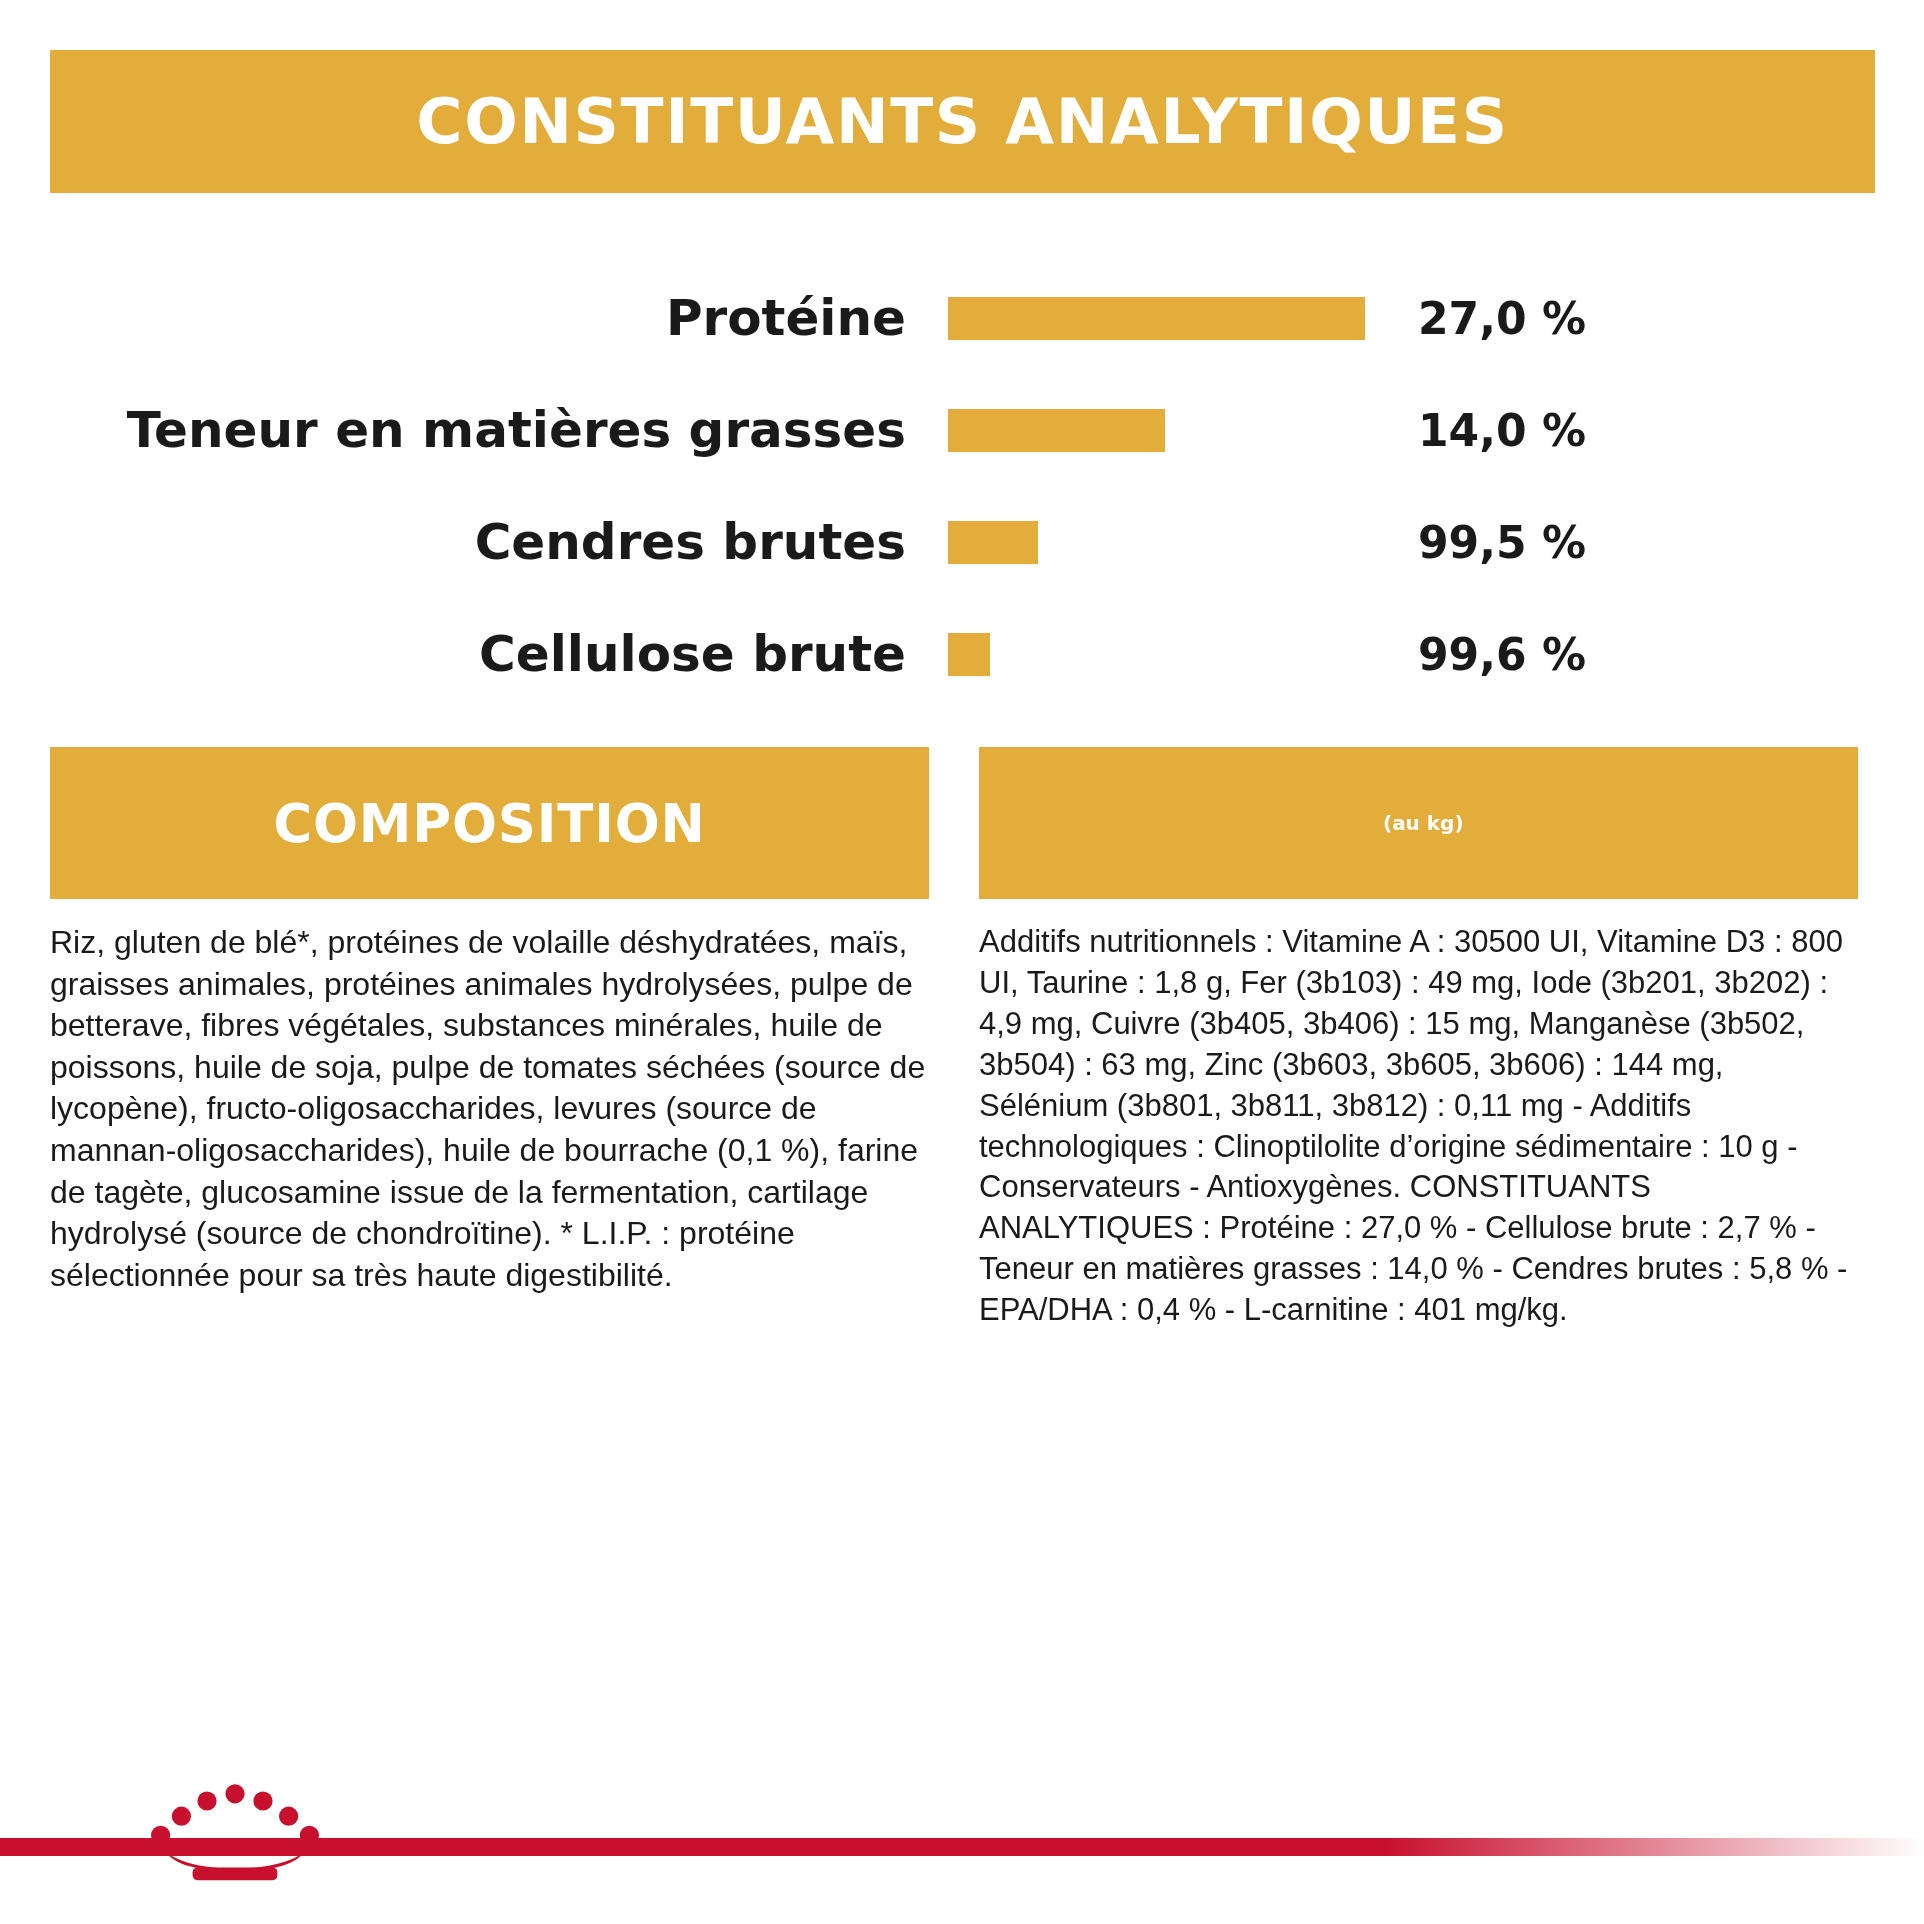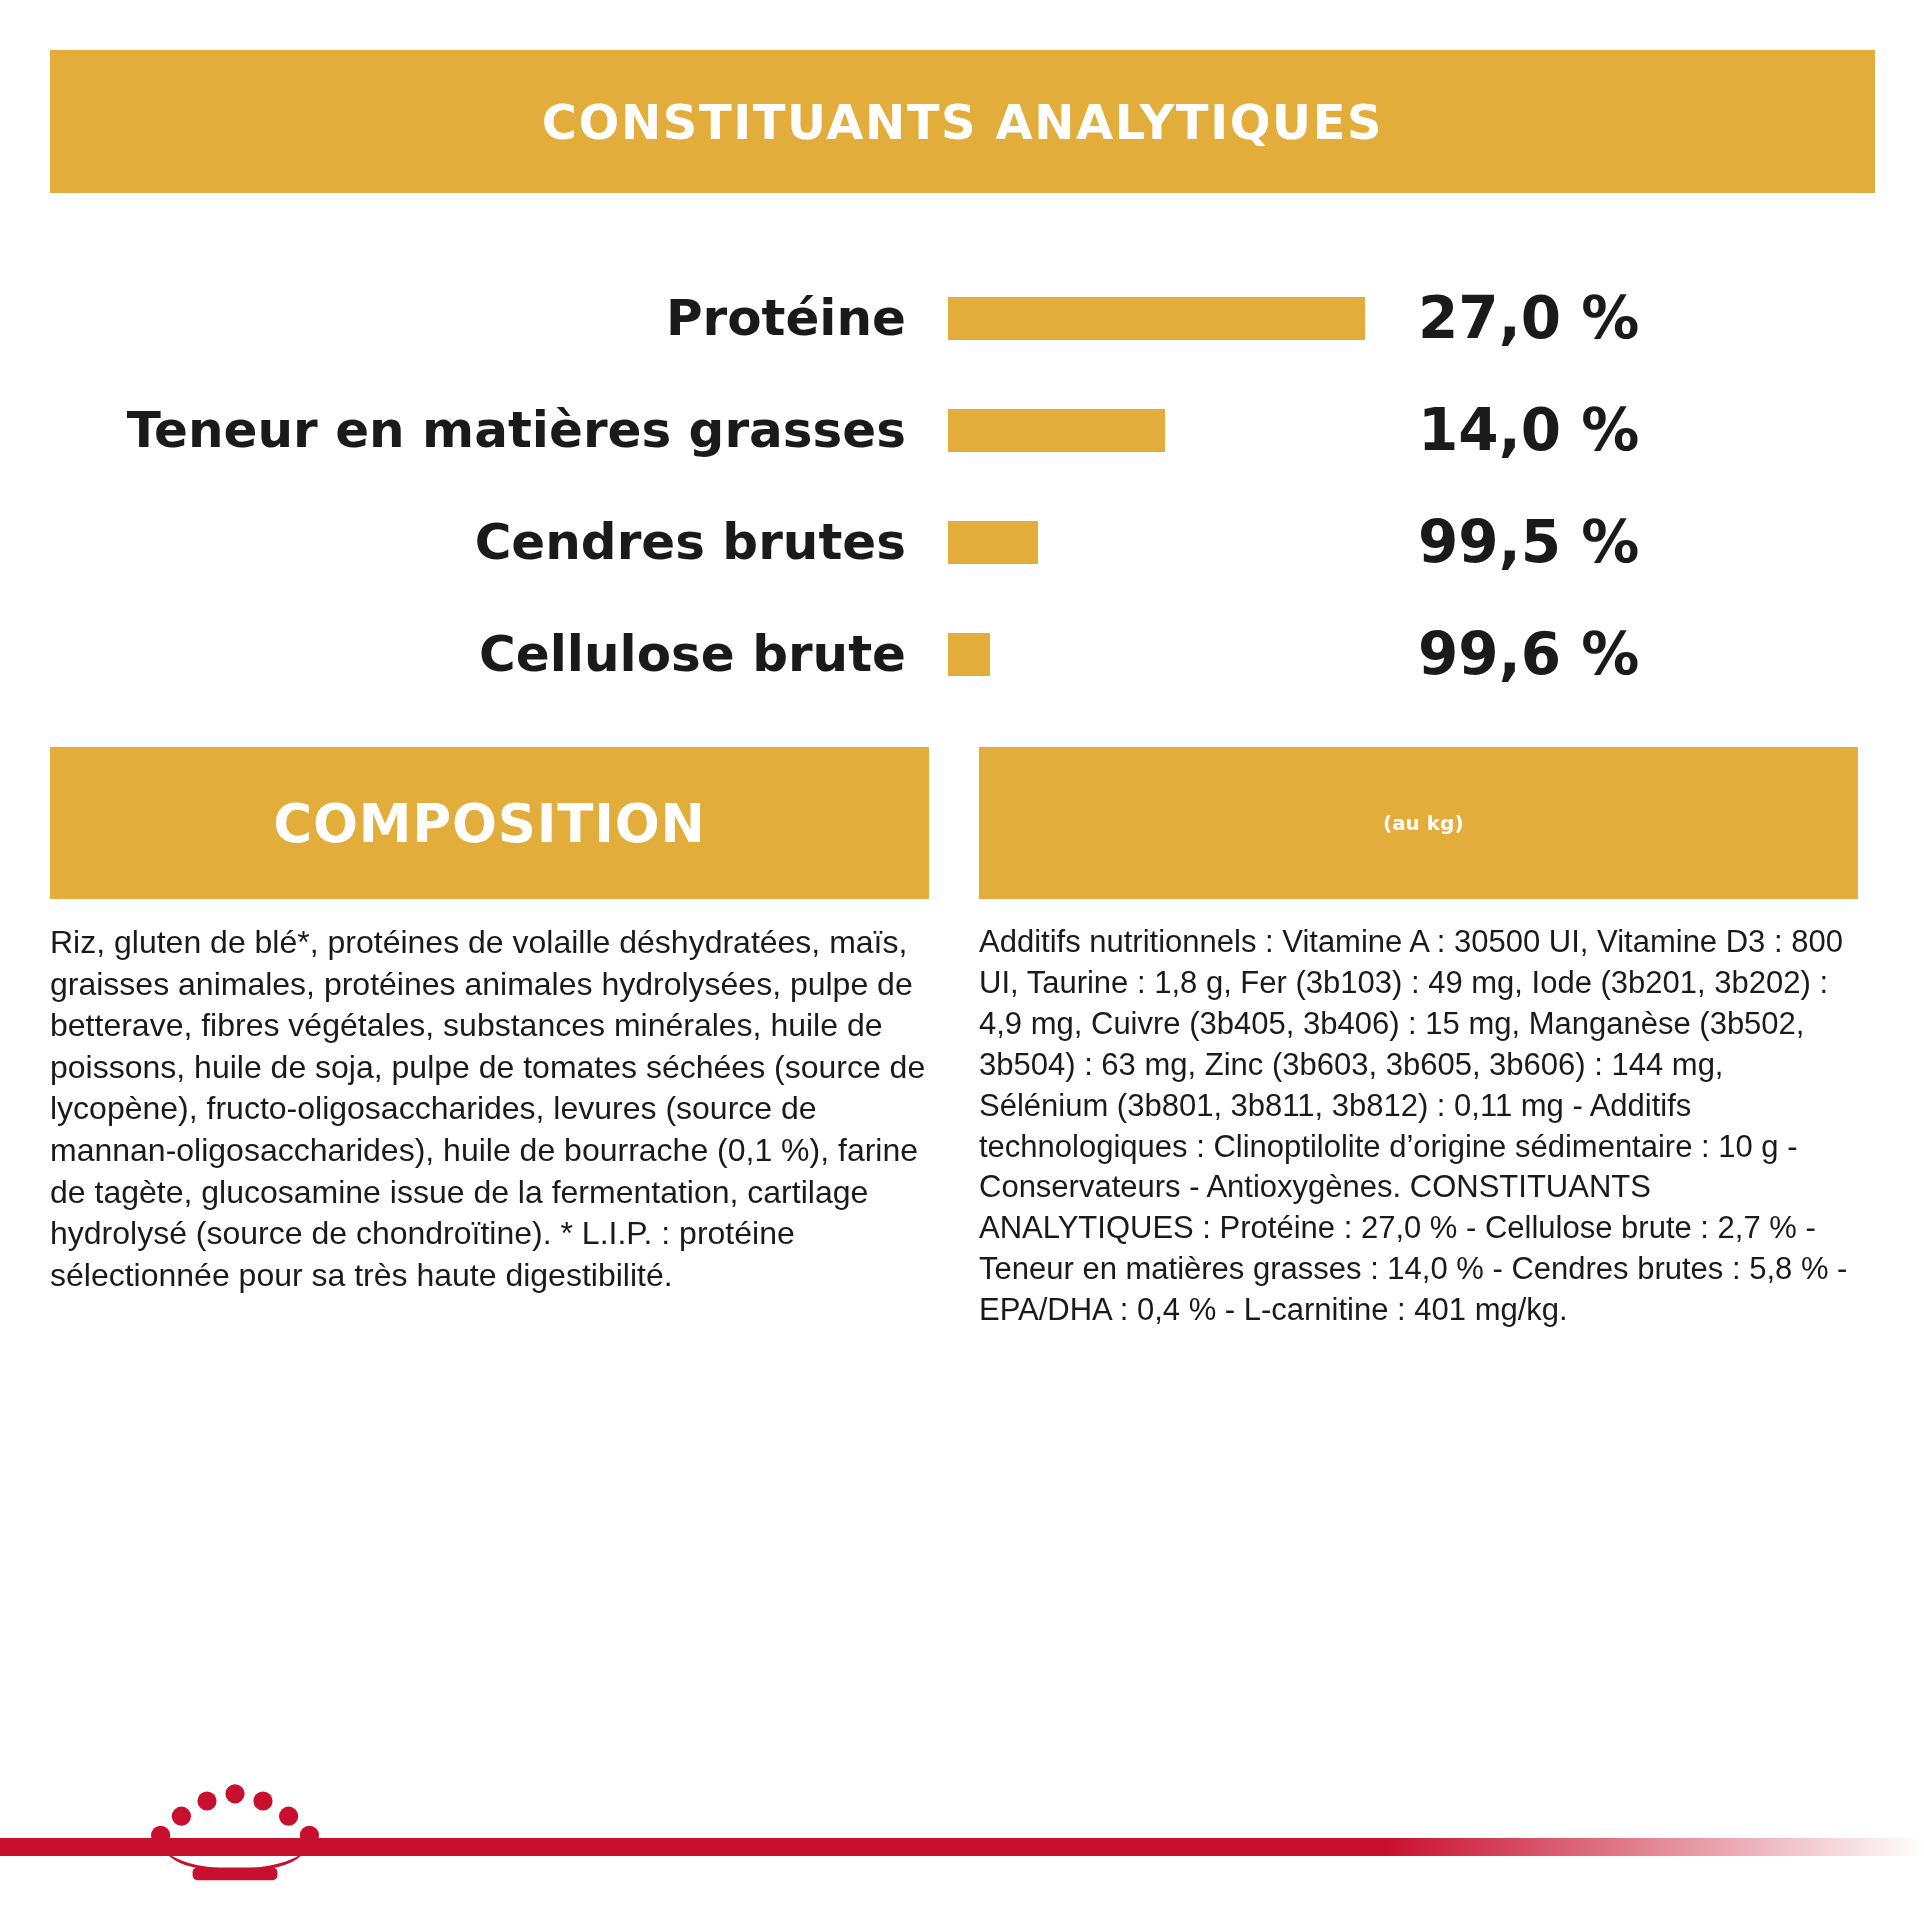--- a/index.html
+++ b/index.html
@@ -27,21 +27,21 @@
   .banner {
     margin: 50px 50px 0 50px;
     height: 143px;
     background: #e2ad3a;
     display: flex;
     align-items: center;
     justify-content: center;
   }
   .banner-title {
     color: #ffffff;
-    font-size: 48px;
+    font-size: 63px;
     font-weight: bold;
     letter-spacing: 1.6px;
     font-family: "DejaVu Sans", sans-serif;
   }
 
   
   .constituents {
     margin-top: 69px;
     padding: 0 74px;
   }
@@ -64,21 +64,21 @@
   .crow-barwrap {
     width: 449px;
     display: flex;
     align-items: center;
   }
   .crow-bar {
     height: 43px;
     background: #e2ad3a;
   }
   .crow-value {
-    font-size: 58px;
+    font-size: 44px;
     font-weight: bold;
     color: #1a1a1a;
     font-family: "DejaVu Sans", sans-serif;
     padding-left: 21px;
     white-space: nowrap;
   }
 
   
   .panels {
     margin-top: 37px;

